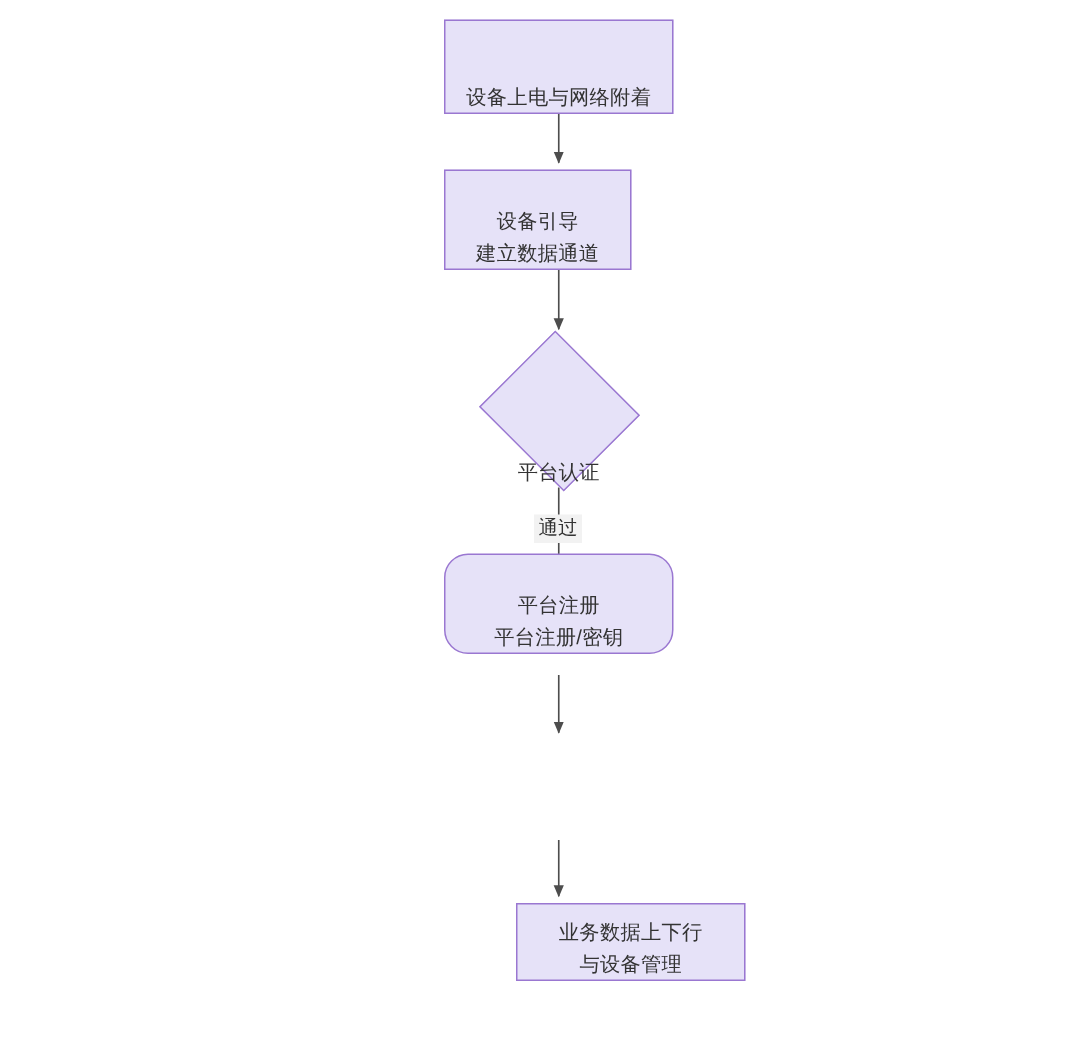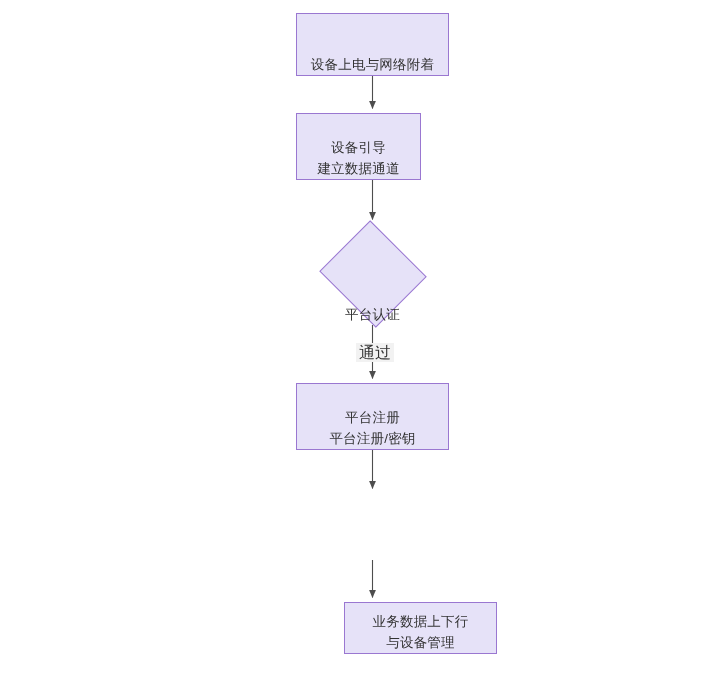--- a/index.html
+++ b/index.html
@@ -71,25 +71,26 @@
   }
   .nline {
     display: block;
     white-space: nowrap;
   }
   
   .edge-label {
     position: absolute;
     background: #f2f2f2;
     color: #333333;
-    font-size: 16px;
+    font-size: 13px;
     line-height: 17px;
     padding: 1px 3px;
     white-space: nowrap;
     box-sizing: border-box;
+    font-family: Liberation Mono, monospace;
   }
 </style>
 </head>
 <body>
 
 <div id="canvas">
 
   <svg id="edges" viewBox="0 0 726 700" width="726" height="700" xmlns="http://www.w3.org/2000/svg">
     <defs>
       <marker id="arrowhead" markerWidth="9" markerHeight="9" refX="7.4" refY="3.4" orient="auto" markerUnits="userSpaceOnUse">
@@ -121,21 +122,21 @@
 
   <div class="node decision" style="left:316px; top:223px; width:113px; height:102px;">
     <span class="dshape"></span>
     <span class="nline dlabel">平台认证</span>
   </div>
 
   <div class="edge-label" style="left:356px; top:343px;">
     <span>通过</span>
   </div>
 
-  <div class="node process" style="left:296px; top:383px; width:153px; height:67px;">
+  <div class="node process" style="left:296px; top:369px; width:153px; height:67px;border-radius:16px;">
     <span class="nline">平台注册</span>
     <span class="nline">平台注册/密钥</span>
   </div>
 
 
   <div class="node process" style="left:296px; top:602px; width:153px; height:52px;margin-left:48px;">
     <span class="nline">业务数据上下行</span>
     <span class="nline">与设备管理</span>
   </div>
 

